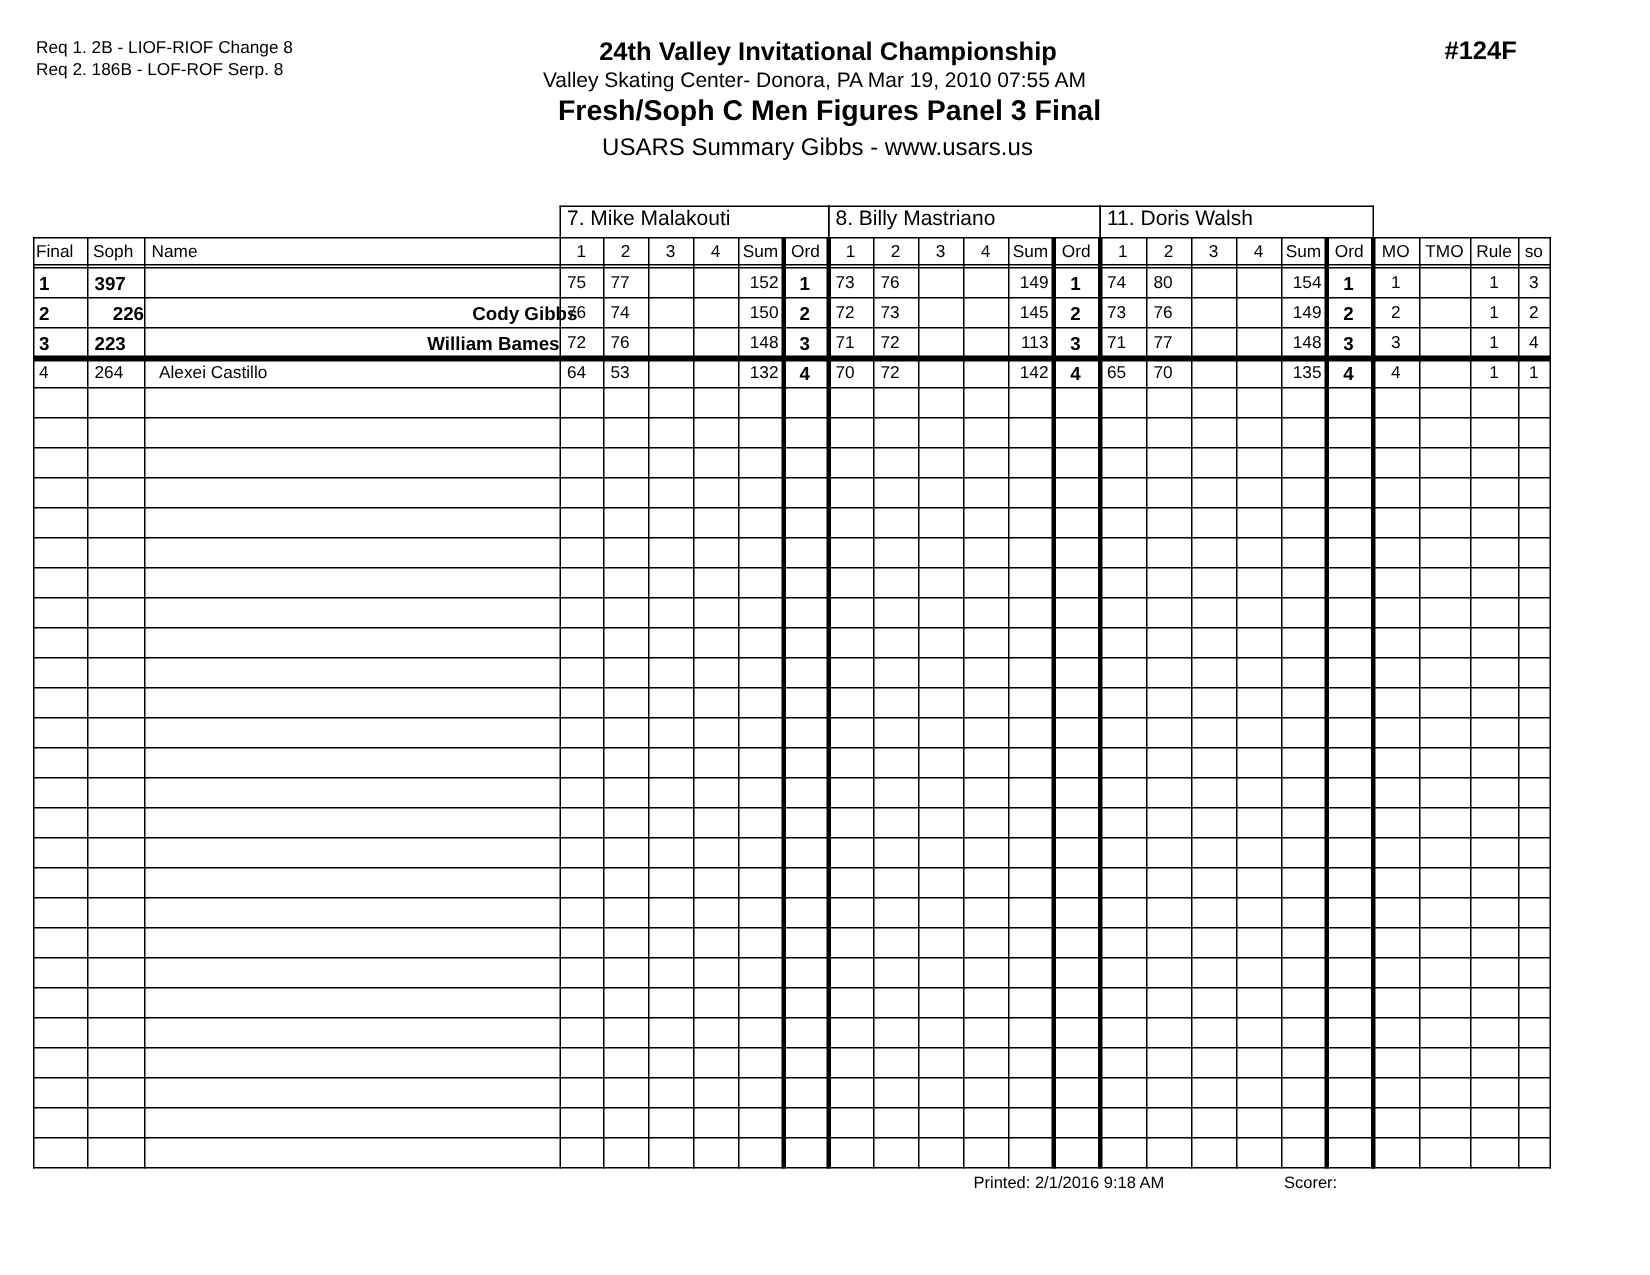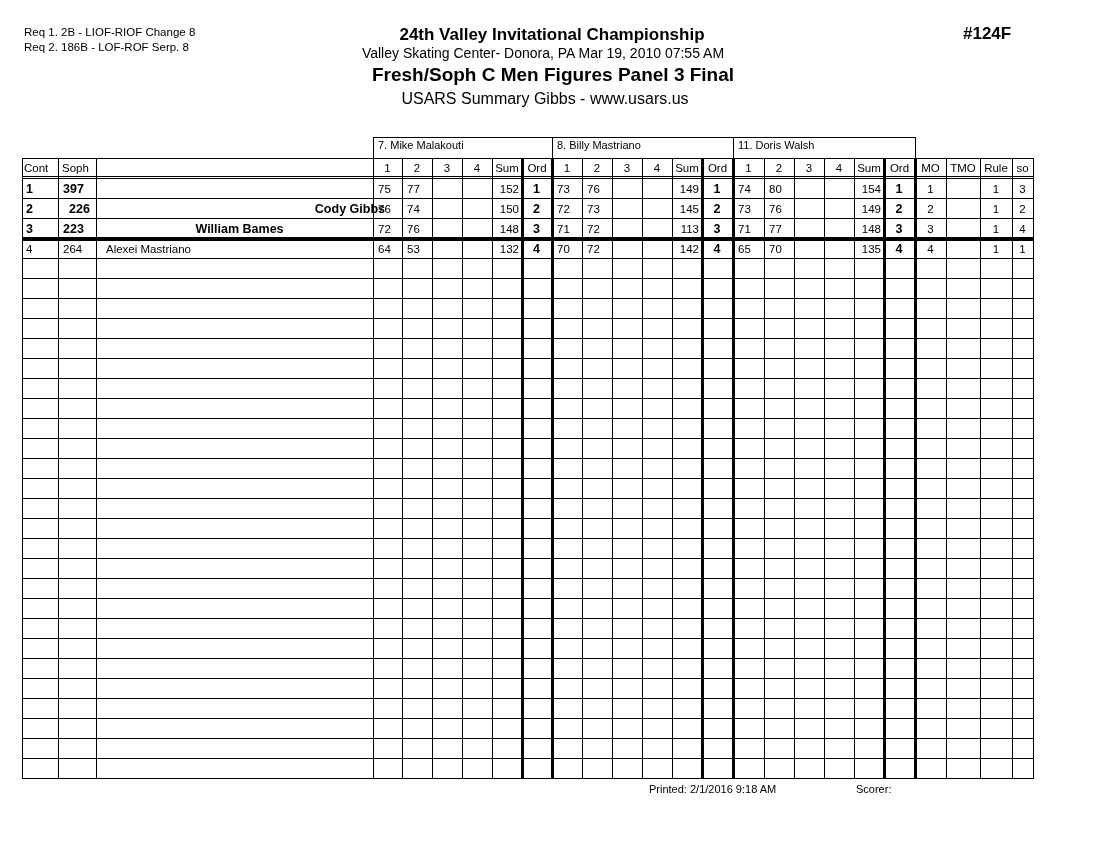--- a/index.html
+++ b/index.html
@@ -10,21 +10,21 @@
   .center { left: 0; width: 1100px; text-align: center; white-space: nowrap; }
   .title1 { top: 25px; font-size: 17px; font-weight: bold; left: 0; width: 1104px; }
   .title2 { top: 45px; font-size: 14px; left: 0; width: 1086px; }
   .title3 { top: 64px; font-size: 19px; font-weight: bold; left: 0; width: 1106px; }
   .title4 { top: 90px; font-size: 16px; left: 0; width: 1090px; }
   .eventnum { top: 24px; left: 963px; font-size: 17px; font-weight: bold; }
 
   #grid { position: absolute; left: 0; top: 0; width: 1100px; height: 850px; }
   .cell { position: absolute; font-size: 11.5px; line-height: 20px; height: 20px; white-space: nowrap; overflow: hidden; }
   .cell.bold { font-weight: bold; font-size: 12.5px; }
-  .judge { position: absolute; font-size: 11px; line-height: 14px; top: 138px; white-space: nowrap; }
+  .judge { position: absolute; font-size: 14px; line-height: 14px; top: 138px; white-space: nowrap; }
   .hl { position: absolute; background: #000; }
   .vl { position: absolute; background: #000; }
 
   .footer { top: 783px; font-size: 11px; white-space: nowrap; }
 </style>
 </head>
 <body>
 
 <div class="abs req" style="top:25px">Req  1.  2B - LIOF-RIOF Change 8</div>
 <div class="abs req" style="top:40px">Req  2.  186B - LOF-ROF Serp. 8</div>
@@ -101,22 +101,23 @@
     <div class="vl" style="left: 946px; top: 158px; width: 1px; height: 621px;"></div>
     <div class="vl" style="left: 980px; top: 158px; width: 1px; height: 621px;"></div>
     <div class="vl" style="left: 1012px; top: 158px; width: 1px; height: 621px;"></div>
     <div class="vl" style="left: 1033px; top: 158px; width: 1px; height: 621px;"></div>
     <div class="vl" style="left: 521px; top: 158px; width: 3px; height: 621px;"></div>
     <div class="vl" style="left: 551px; top: 158px; width: 3px; height: 621px;"></div>
     <div class="vl" style="left: 701px; top: 158px; width: 3px; height: 621px;"></div>
     <div class="vl" style="left: 732px; top: 158px; width: 3px; height: 621px;"></div>
     <div class="vl" style="left: 883px; top: 158px; width: 3px; height: 621px;"></div>
     <div class="vl" style="left: 914px; top: 158px; width: 3px; height: 621px;"></div>
-    <div class="cell" style="left: 22px; top: 158px; width: 36px; text-align: left; padding: 0px 0px 0px 2px;">Cont</div>
+    <div class="cell" style="left: 22px; top: 158px; width: 36px; text-align: left; padding: 0px 0px 0px 2px;">Final</div>
     <div class="cell" style="left: 58px; top: 158px; width: 38px; text-align: left; padding: 0px 0px 0px 4px;">Soph</div>
+    <div class="cell" style="left: 96px; top: 158px; width: 277px; text-align: left; padding: 0px 0px 0px 5px;">Name</div>
     <div class="cell" style="left: 373px; top: 158px; width: 29px; text-align: center; padding: 0px;">1</div>
     <div class="cell" style="left: 402px; top: 158px; width: 30px; text-align: center; padding: 0px;">2</div>
     <div class="cell" style="left: 432px; top: 158px; width: 30px; text-align: center; padding: 0px;">3</div>
     <div class="cell" style="left: 462px; top: 158px; width: 30px; text-align: center; padding: 0px;">4</div>
     <div class="cell" style="left: 492px; top: 158px; width: 30px; text-align: center; padding: 0px;">Sum</div>
     <div class="cell" style="left: 522px; top: 158px; width: 30px; text-align: center; padding: 0px;">Ord</div>
     <div class="cell" style="left: 552px; top: 158px; width: 30px; text-align: center; padding: 0px;">1</div>
     <div class="cell" style="left: 582px; top: 158px; width: 30px; text-align: center; padding: 0px;">2</div>
     <div class="cell" style="left: 612px; top: 158px; width: 30px; text-align: center; padding: 0px;">3</div>
     <div class="cell" style="left: 642px; top: 158px; width: 30px; text-align: center; padding: 0px;">4</div>
@@ -150,21 +151,21 @@
     <div class="cell" style="left: 764px; top: 179px; width: 30px; text-align: left; padding: 0px 0px 0px 5px;">80</div>
     <div class="cell" style="left: 794px; top: 179px; width: 30px; text-align: left; padding: 0px 0px 0px 5px;"></div>
     <div class="cell" style="left: 824px; top: 179px; width: 30px; text-align: left; padding: 0px 0px 0px 5px;"></div>
     <div class="cell" style="left: 854px; top: 179px; width: 30px; text-align: right; padding: 0px 3px 0px 0px;">154</div>
     <div class="cell bold" style="left: 884px; top: 179px; width: 30px; text-align: center; padding: 0px;">1</div>
     <div class="cell" style="left: 915px; top: 179px; width: 31px; text-align: center; padding: 0px;">1</div>
     <div class="cell" style="left: 946px; top: 179px; width: 34px; text-align: center; padding: 0px;"></div>
     <div class="cell" style="left: 980px; top: 179px; width: 32px; text-align: center; padding: 0px;">1</div>
     <div class="cell" style="left: 1012px; top: 179px; width: 21px; text-align: center; padding: 0px;">3</div>
     <div class="cell bold" style="left: 22px; top: 199px; width: 36px; text-align: left; padding: 0px 0px 0px 4px;">2</div>
-    <div class="cell bold" style="left: 58px; top: 199px; width: 38px; text-align: center; padding: 0px 0px 0px 5px;">226</div>
+    <div class="cell bold" style="left: 58px; top: 199px; width: 38px; text-align: right; padding: 0px 0px 0px 5px;">226</div>
     <div class="cell bold" style="left: 96px; top: 199px; width: 277px; text-align: right; padding: 0px 0px 0px 10px; margin-left: 12px;">Cody Gibbs</div>
     <div class="cell" style="left: 373px; top: 199px; width: 29px; text-align: left; padding: 0px 0px 0px 5px;">76</div>
     <div class="cell" style="left: 402px; top: 199px; width: 30px; text-align: left; padding: 0px 0px 0px 5px;">74</div>
     <div class="cell" style="left: 432px; top: 199px; width: 30px; text-align: left; padding: 0px 0px 0px 5px;"></div>
     <div class="cell" style="left: 462px; top: 199px; width: 30px; text-align: left; padding: 0px 0px 0px 5px;"></div>
     <div class="cell" style="left: 492px; top: 199px; width: 30px; text-align: right; padding: 0px 3px 0px 0px;">150</div>
     <div class="cell bold" style="left: 522px; top: 199px; width: 29px; text-align: center; padding: 0px;">2</div>
     <div class="cell" style="left: 552px; top: 199px; width: 30px; text-align: left; padding: 0px 0px 0px 5px;">72</div>
     <div class="cell" style="left: 582px; top: 199px; width: 30px; text-align: left; padding: 0px 0px 0px 5px;">73</div>
     <div class="cell" style="left: 612px; top: 199px; width: 30px; text-align: left; padding: 0px 0px 0px 5px;"></div>
@@ -176,21 +177,21 @@
     <div class="cell" style="left: 794px; top: 199px; width: 30px; text-align: left; padding: 0px 0px 0px 5px;"></div>
     <div class="cell" style="left: 824px; top: 199px; width: 30px; text-align: left; padding: 0px 0px 0px 5px;"></div>
     <div class="cell" style="left: 854px; top: 199px; width: 30px; text-align: right; padding: 0px 3px 0px 0px;">149</div>
     <div class="cell bold" style="left: 884px; top: 199px; width: 30px; text-align: center; padding: 0px;">2</div>
     <div class="cell" style="left: 915px; top: 199px; width: 31px; text-align: center; padding: 0px;">2</div>
     <div class="cell" style="left: 946px; top: 199px; width: 34px; text-align: center; padding: 0px;"></div>
     <div class="cell" style="left: 980px; top: 199px; width: 32px; text-align: center; padding: 0px;">1</div>
     <div class="cell" style="left: 1012px; top: 199px; width: 21px; text-align: center; padding: 0px;">2</div>
     <div class="cell bold" style="left: 22px; top: 219px; width: 36px; text-align: left; padding: 0px 0px 0px 4px;">3</div>
     <div class="cell bold" style="left: 58px; top: 219px; width: 38px; text-align: left; padding: 0px 0px 0px 5px;">223</div>
-    <div class="cell bold" style="left: 96px; top: 219px; width: 277px; text-align: center; padding: 0px 0px 0px 10px;">William Bames</div>
+    <div class="cell bold" style="left: 96px; top: 219px; width: 277px; text-align: right; padding: 0px 0px 0px 10px;">William Bames</div>
     <div class="cell" style="left: 373px; top: 219px; width: 29px; text-align: left; padding: 0px 0px 0px 5px;">72</div>
     <div class="cell" style="left: 402px; top: 219px; width: 30px; text-align: left; padding: 0px 0px 0px 5px;">76</div>
     <div class="cell" style="left: 432px; top: 219px; width: 30px; text-align: left; padding: 0px 0px 0px 5px;"></div>
     <div class="cell" style="left: 462px; top: 219px; width: 30px; text-align: left; padding: 0px 0px 0px 5px;"></div>
     <div class="cell" style="left: 492px; top: 219px; width: 30px; text-align: right; padding: 0px 3px 0px 0px;">148</div>
     <div class="cell bold" style="left: 522px; top: 219px; width: 29px; text-align: center; padding: 0px;">3</div>
     <div class="cell" style="left: 552px; top: 219px; width: 30px; text-align: left; padding: 0px 0px 0px 5px;">71</div>
     <div class="cell" style="left: 582px; top: 219px; width: 30px; text-align: left; padding: 0px 0px 0px 5px;">72</div>
     <div class="cell" style="left: 612px; top: 219px; width: 30px; text-align: left; padding: 0px 0px 0px 5px;"></div>
     <div class="cell" style="left: 642px; top: 219px; width: 30px; text-align: left; padding: 0px 0px 0px 5px;"></div>
@@ -201,21 +202,21 @@
     <div class="cell" style="left: 794px; top: 219px; width: 30px; text-align: left; padding: 0px 0px 0px 5px;"></div>
     <div class="cell" style="left: 824px; top: 219px; width: 30px; text-align: left; padding: 0px 0px 0px 5px;"></div>
     <div class="cell" style="left: 854px; top: 219px; width: 30px; text-align: right; padding: 0px 3px 0px 0px;">148</div>
     <div class="cell bold" style="left: 884px; top: 219px; width: 30px; text-align: center; padding: 0px;">3</div>
     <div class="cell" style="left: 915px; top: 219px; width: 31px; text-align: center; padding: 0px;">3</div>
     <div class="cell" style="left: 946px; top: 219px; width: 34px; text-align: center; padding: 0px;"></div>
     <div class="cell" style="left: 980px; top: 219px; width: 32px; text-align: center; padding: 0px;">1</div>
     <div class="cell" style="left: 1012px; top: 219px; width: 21px; text-align: center; padding: 0px;">4</div>
     <div class="cell" style="left: 22px; top: 239px; width: 36px; text-align: left; padding: 0px 0px 0px 4px;">4</div>
     <div class="cell" style="left: 58px; top: 239px; width: 38px; text-align: left; padding: 0px 0px 0px 5px;">264</div>
-    <div class="cell" style="left: 96px; top: 239px; width: 277px; text-align: left; padding: 0px 0px 0px 10px;">Alexei Mastriano</div>
+    <div class="cell" style="left: 96px; top: 239px; width: 277px; text-align: left; padding: 0px 0px 0px 10px;">Alexei Castillo</div>
     <div class="cell" style="left: 373px; top: 239px; width: 29px; text-align: left; padding: 0px 0px 0px 5px;">64</div>
     <div class="cell" style="left: 402px; top: 239px; width: 30px; text-align: left; padding: 0px 0px 0px 5px;">53</div>
     <div class="cell" style="left: 432px; top: 239px; width: 30px; text-align: left; padding: 0px 0px 0px 5px;"></div>
     <div class="cell" style="left: 462px; top: 239px; width: 30px; text-align: left; padding: 0px 0px 0px 5px;"></div>
     <div class="cell" style="left: 492px; top: 239px; width: 30px; text-align: right; padding: 0px 3px 0px 0px;">132</div>
     <div class="cell bold" style="left: 522px; top: 239px; width: 29px; text-align: center; padding: 0px;">4</div>
     <div class="cell" style="left: 552px; top: 239px; width: 30px; text-align: left; padding: 0px 0px 0px 5px;">70</div>
     <div class="cell" style="left: 582px; top: 239px; width: 30px; text-align: left; padding: 0px 0px 0px 5px;">72</div>
     <div class="cell" style="left: 612px; top: 239px; width: 30px; text-align: left; padding: 0px 0px 0px 5px;"></div>
     <div class="cell" style="left: 642px; top: 239px; width: 30px; text-align: left; padding: 0px 0px 0px 5px;"></div>

